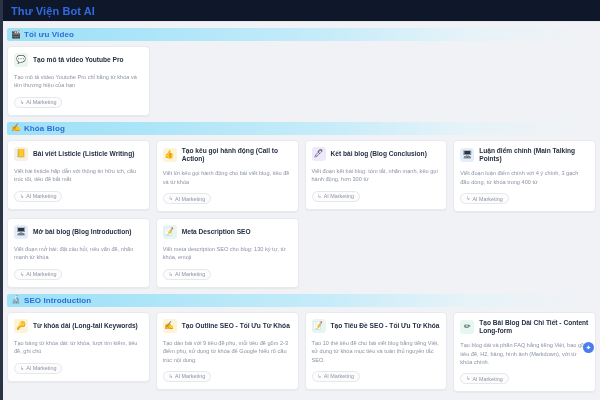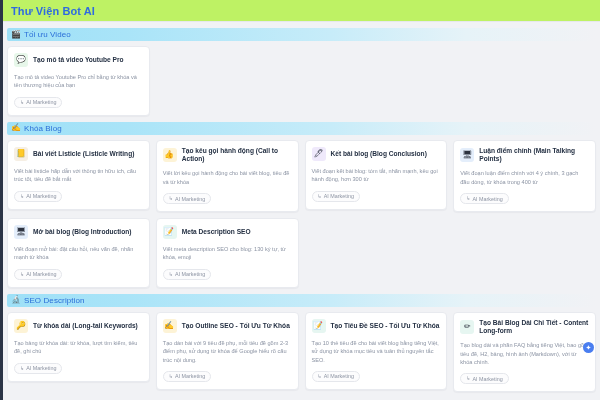--- a/index.html
+++ b/index.html
@@ -31,21 +31,21 @@
     position: absolute;
     left: 3px; top: 0;
     width: 597px; height: 400px;
     background: #f1f2f5;
     overflow: hidden;
   }
 
   
   .page-header {
     height: 22px;
-    background: #bef264;
+    background: #0f172a;
     border-bottom: 1px solid #e6e8ec;
     display: flex;
     align-items: center;
     padding: 0 8px;
   }
   .page-title {
     font-size: 11px;
     font-weight: bold;
     color: #2f6be0;
     letter-spacing: 0.1px;
@@ -68,21 +68,21 @@
     margin-bottom: 5px;
     background: linear-gradient(to right, #9ee0f7 0%, #a9e4f8 20%, #c7ecf9 55%, #e6f3f8 78%, rgba(241,242,245,0) 100%);
   }
   .section-icon {
     font-size: 8px;
     line-height: 1;
     display: inline-block;
   }
   .section-title {
     font-size: 8px;
-    font-weight: normal;
+    font-weight: bold;
     color: #2b6fd8;
     letter-spacing: 0.1px;
   }
 
   
   .grid {
     display: grid;
     grid-template-columns: repeat(4, 1fr);
     gap: 6px;
     align-items: start;
@@ -281,21 +281,21 @@
             <span class="tag-icon">↳</span>
             <span>AI Marketing</span>
           </span>
         </div>
       </div>
     </div>
 
     <div class="section">
       <div class="section-head">
         <span class="section-icon">🔬</span>
-        <span class="section-title">SEO Description</span>
+        <span class="section-title">SEO Introduction</span>
       </div>
       <div class="grid">
         <div class="card">
           <div class="card-top">
             <span class="card-emoji emoji-yellow">🔑</span>
             <span class="card-title">Từ khóa dài (Long-tail Keywords)</span>
           </div>
           <div class="card-desc">Tạo bảng từ khóa dài: từ khóa, lượt tìm kiếm, tiêu đề, ghi chú</div>
           <span class="card-tag">
             <span class="tag-icon">↳</span>

